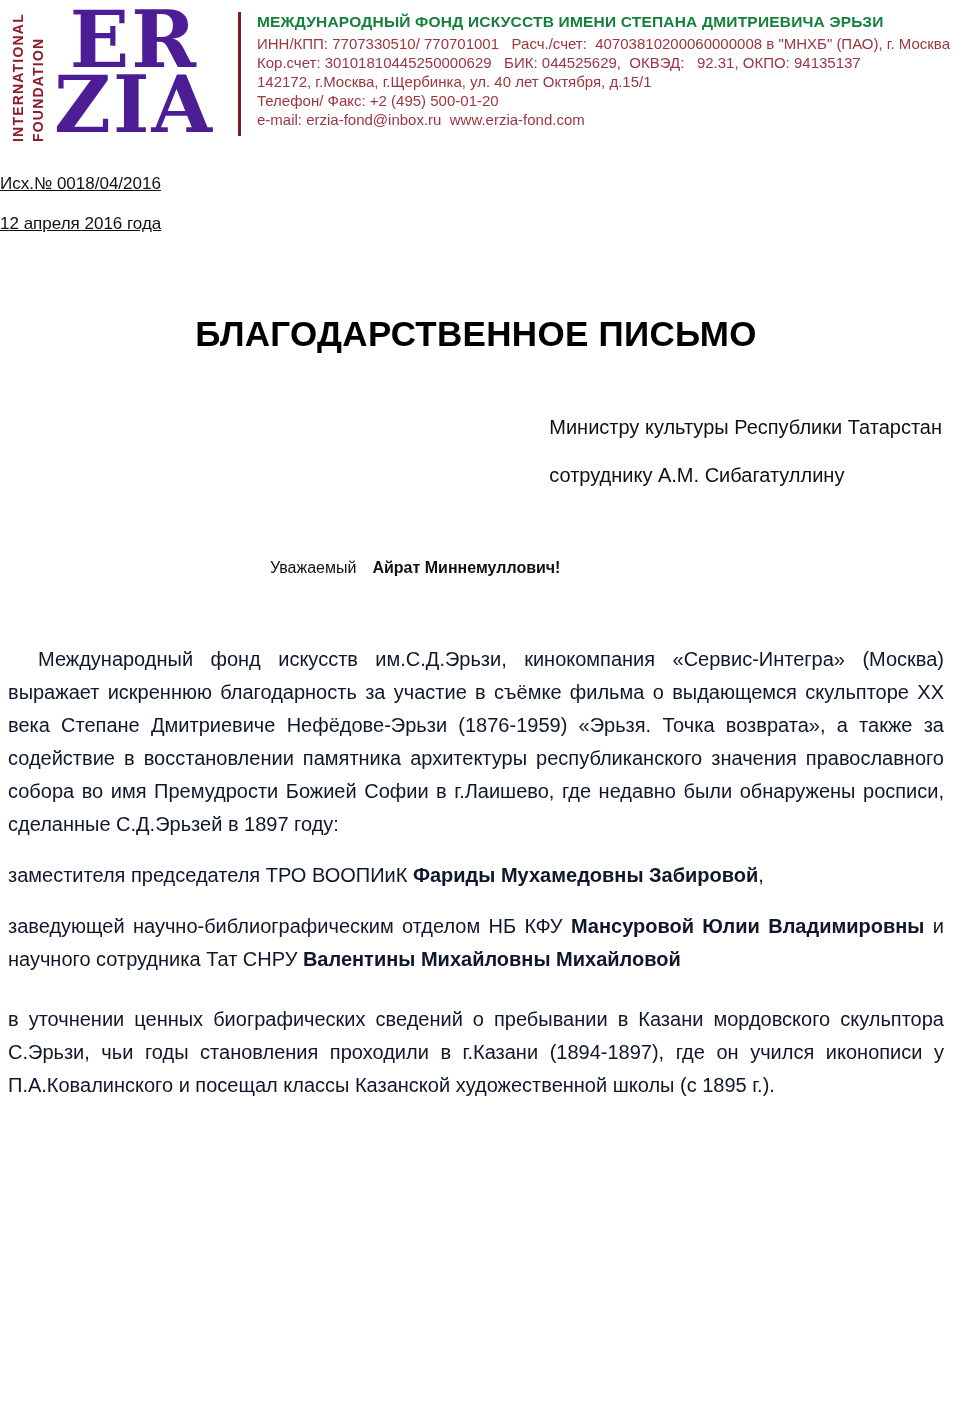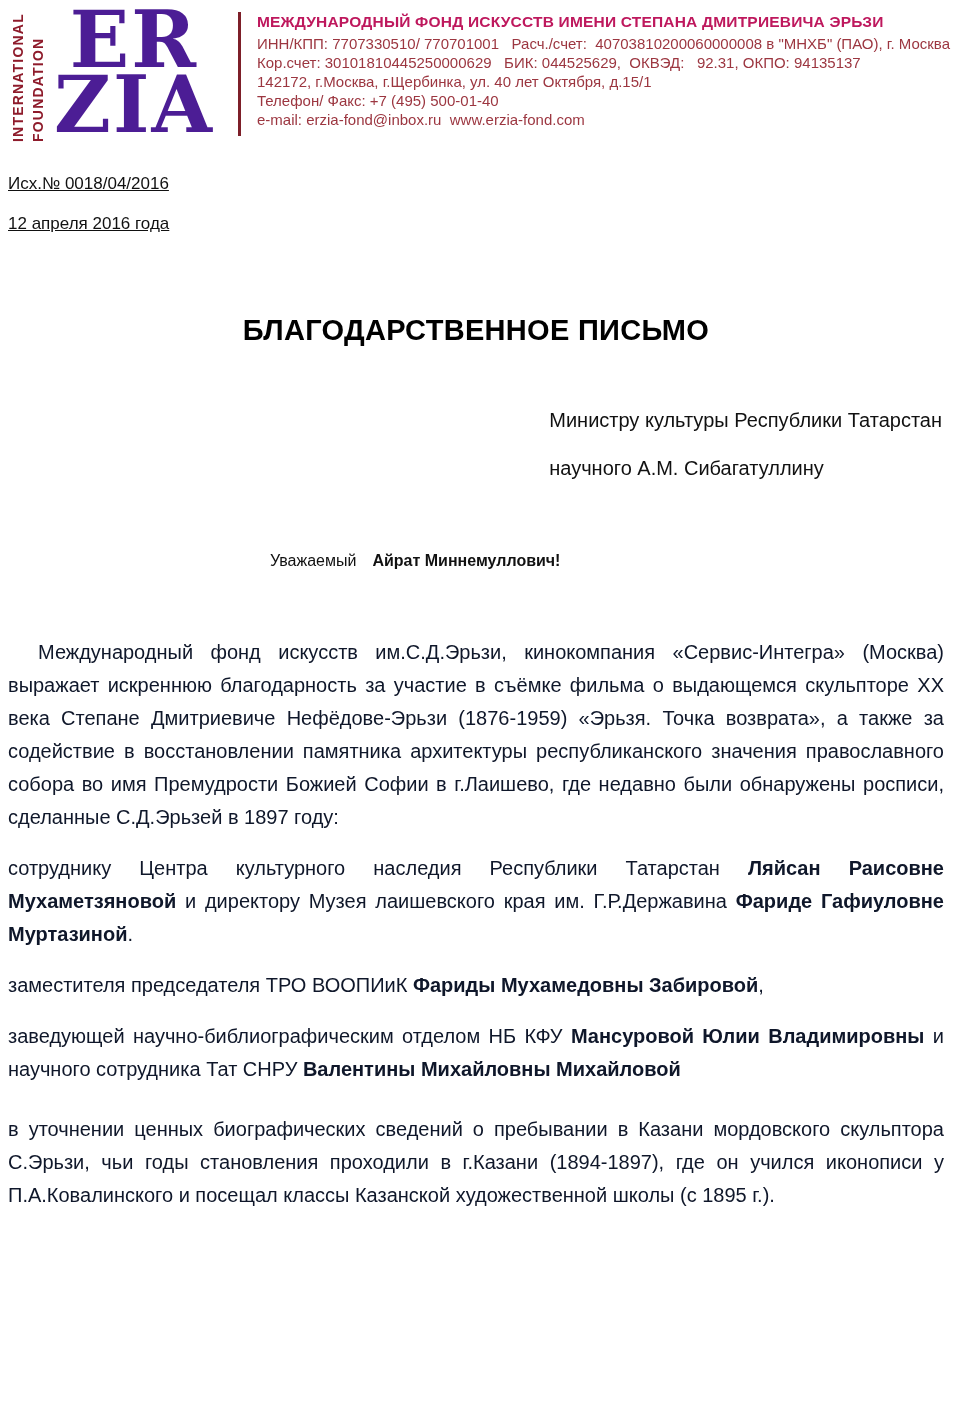--- a/index.html
+++ b/index.html
@@ -56,35 +56,35 @@
   }
   .org-info {
     padding-top: 10px;
     color: #9c3640;
     font-size: 15px;
     line-height: 19px;
   }
   .org-name {
     font-weight: bold;
     font-size: 15.5px;
-    color: #be185d;
+    color: #15803d;
     margin-bottom: 3px;
     letter-spacing: 0.2px;
   }
   
-  .doc-meta { padding-left: 8px; margin-top: 26px; font-size: 17px; }
+  .doc-meta { padding-left: 0; margin-top: 26px; font-size: 17px; }
   .doc-meta .meta-line { text-decoration: underline; margin-bottom: 20px; width: max-content; }
   .doc-meta .meta-line:last-child { margin-bottom: 0; }
   
   .content { padding: 0 36px 0 8px; }
   .doc-title {
     margin-top: 80px;
     text-align: center;
     font-weight: bold;
-    font-size: 29px;
+    font-size: 35px;
     letter-spacing: 0.3px;
     color: #000000;
   }
   .addressee {
     margin-top: 62px;
     width: max-content;
     margin-left: auto;
     margin-right: 2px;
     font-size: 20px;
   }
@@ -117,44 +117,43 @@
         <div>ER</div>
         <div>ZIA</div>
       </div>
     </div>
     <div class="lh-divider"></div>
     <div class="org-info">
       <div class="org-name">МЕЖДУНАРОДНЫЙ ФОНД ИСКУССТВ ИМЕНИ СТЕПАНА ДМИТРИЕВИЧА ЭРЬЗИ</div>
       <div>ИНН/КПП: 7707330510/ 770701001&nbsp;&nbsp; Расч./счет:&nbsp; 40703810200060000008 в "МНХБ" (ПАО), г. Москва</div>
       <div>Кор.счет: 30101810445250000629&nbsp;&nbsp; БИК: 044525629,&nbsp; ОКВЭД:&nbsp;&nbsp; 92.31, ОКПО: 94135137</div>
       <div>142172, г.Москва, г.Щербинка, ул. 40 лет Октября, д.15/1</div>
-      <div>Телефон/ Факс: +7 (495) 500-01-40</div>
+      <div>Телефон/ Факс: +2 (495) 500-01-20</div>
       <div>e-mail: erzia-fond@inbox.ru&nbsp; www.erzia-fond.com</div>
     </div>
   </div>
 
   <div class="doc-meta">
     <div class="meta-line">Исх.№ 0018/04/2016</div>
     <div class="meta-line">12 апреля 2016 года</div>
   </div>
 
   <div class="content">
 
     <div class="doc-title">БЛАГОДАРСТВЕННОЕ ПИСЬМО</div>
 
     <div class="addressee">
       <div>Министру культуры Республики Татарстан</div>
-      <div class="addr-line2">научного А.М. Сибагатуллину</div>
+      <div class="addr-line2">сотруднику А.М. Сибагатуллину</div>
     </div>
 
     <div class="salutation"><span>Уважаемый</span><span class="addr-name">Айрат Миннемуллович!</span></div>
 
     <div class="body-text">
       <p class="first">Международный фонд искусств им.С.Д.Эрьзи, кинокомпания «Сервис-Интегра» (Москва) выражает искреннюю благодарность за участие в съёмке фильма о выдающемся скульпторе XX века Степане Дмитриевиче Нефёдове-Эрьзи (1876-1959) «Эрьзя. Точка возврата», а также за содействие в восстановлении памятника архитектуры республиканского значения православного собора во имя Премудрости Божией Софии в г.Лаишево, где недавно были обнаружены росписи, сделанные С.Д.Эрьзей в 1897 году:</p>
-      <p><span>сотруднику Центра культурного наследия Республики Татарстан </span><b>Ляйсан Раисовне Мухаметзяновой</b><span> и директору Музея лаишевского края им. Г.Р.Державина </span><b>Фариде Гафиуловне Муртазиной</b><span>.</span></p>
       <p><span>заместителя председателя ТРО ВООПИиК </span><b>Фариды Мухамедовны Забировой</b><span>,</span></p>
       <p><span>заведующей научно-библиографическим отделом НБ КФУ </span><b>Мансуровой Юлии Владимировны</b><span> и научного сотрудника Тат СНРУ </span><b>Валентины Михайловны Михайловой</b></p>
       <p class="last">в уточнении ценных биографических сведений о пребывании в Казани мордовского скульптора С.Эрьзи, чьи годы становления проходили в г.Казани (1894-1897), где он учился иконописи у П.А.Ковалинского и посещал классы Казанской художественной школы (с 1895 г.).</p>
     </div>
 
   </div>
 
 </div>
 
 </body></html>

